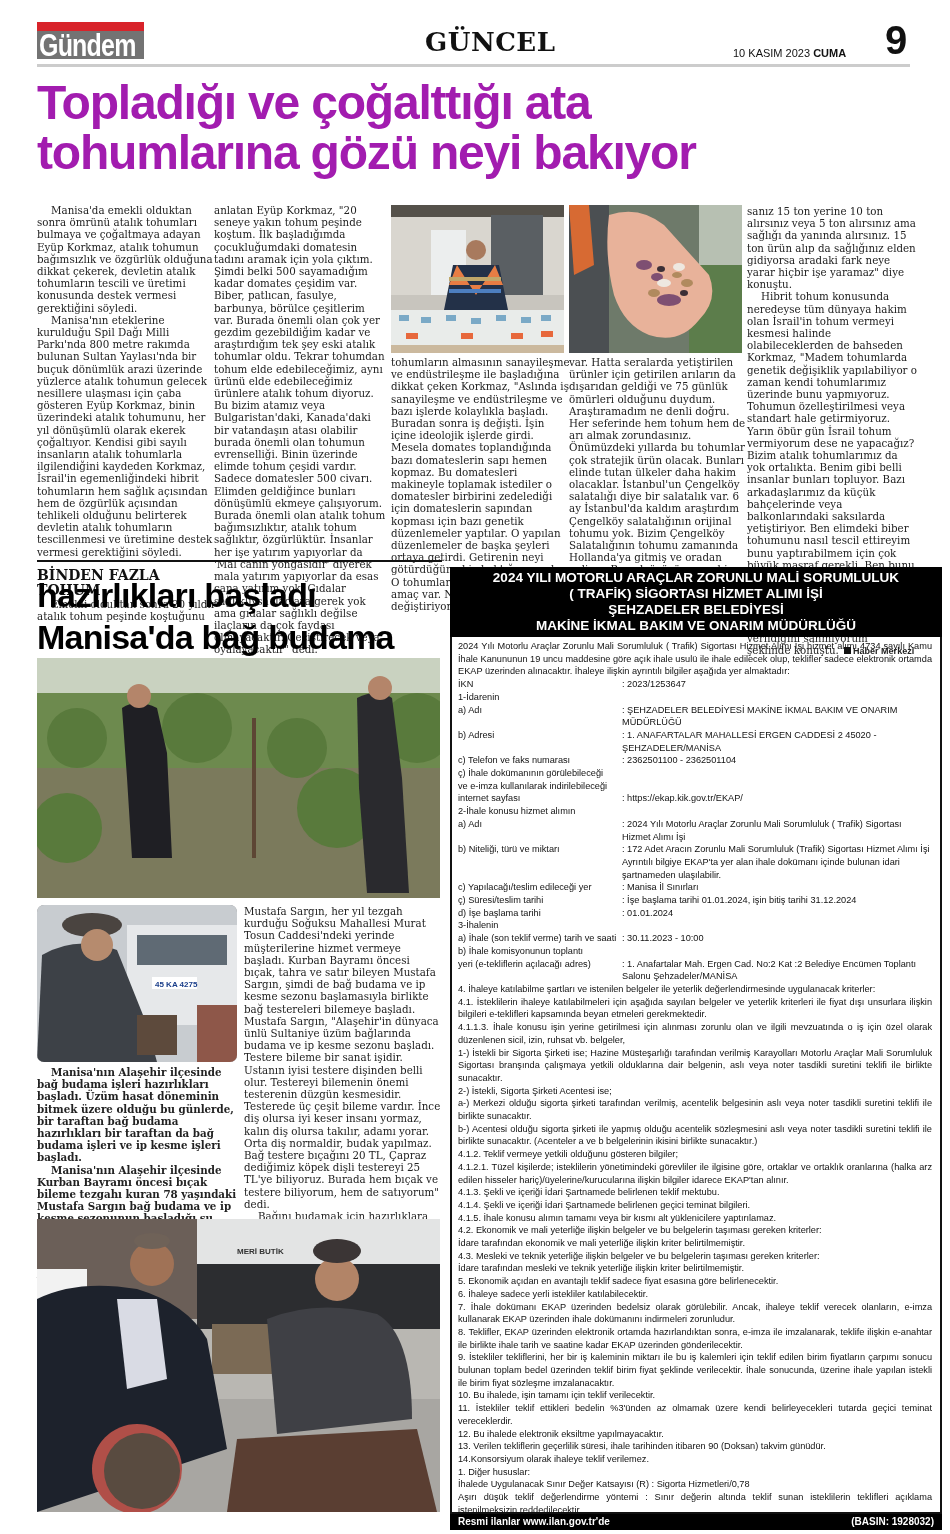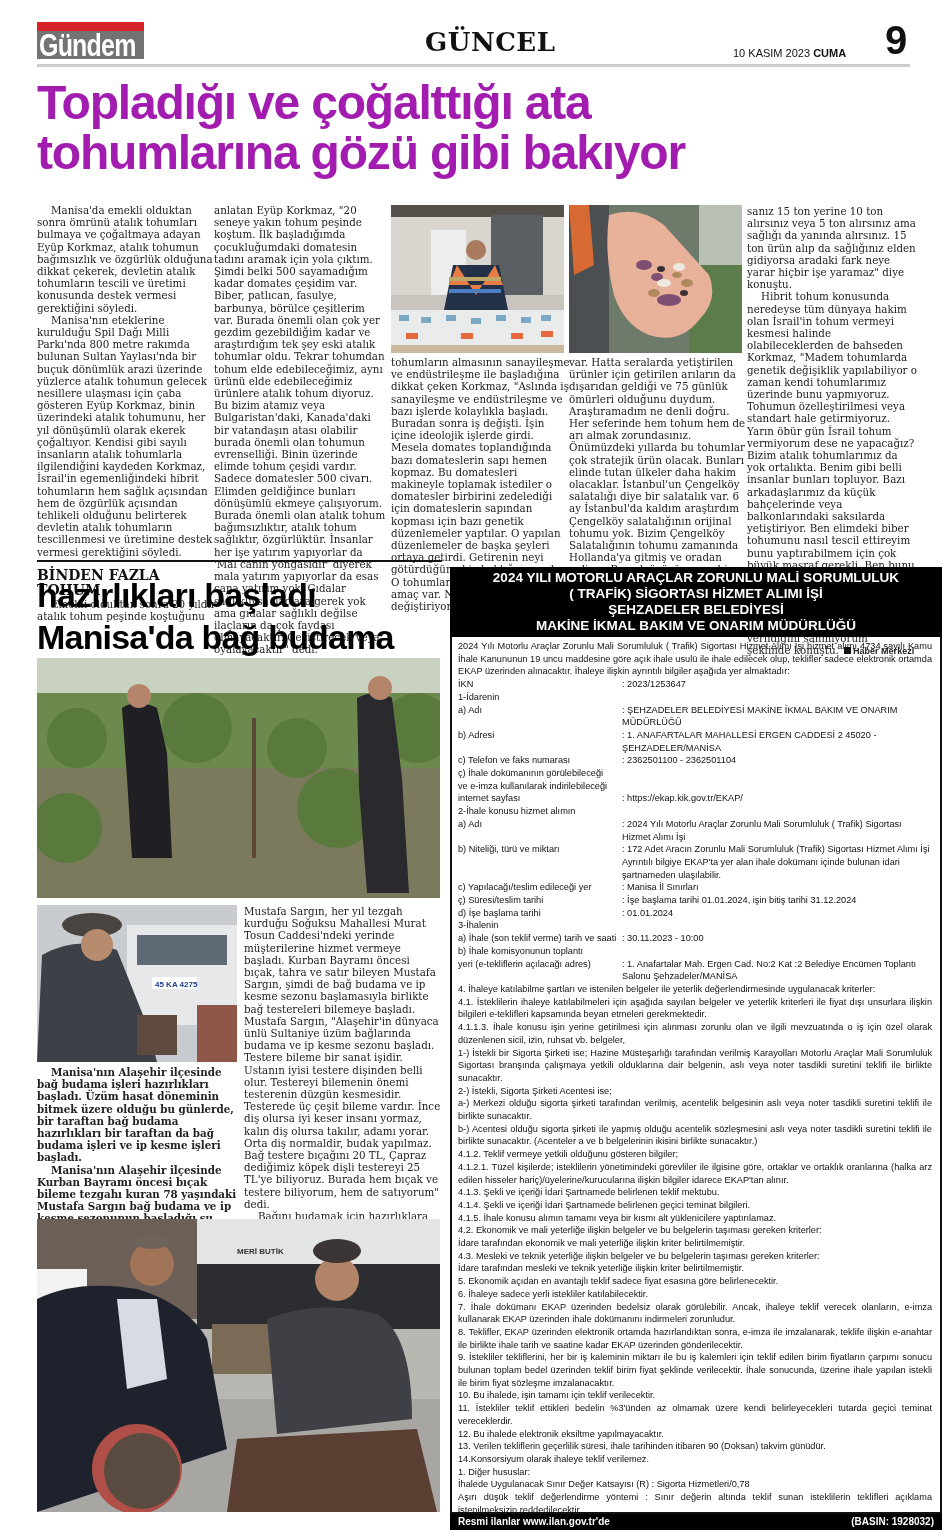--- a/index.html
+++ b/index.html
@@ -56,21 +56,21 @@
       <span>Gündem</span>
     </div>
 </div>
 <div class="abs section-title">GÜNCEL</div>
 <div class="abs date"><span>10 KASIM 2023</span> <b>CUMA</b></div>
 <div class="abs page-num">9</div>
 <div class="abs top-rule"></div>
 
 <div class="abs headline">
   <div>Topladığı ve çoğalttığı ata</div>
-  <div>tohumlarına gözü gibi bakıyor</div>
+  <div>tohumlarına gözü neyi bakıyor</div>
 </div>
 
 <div class="abs col" style="left:37px; top:204px; width:182px;">
   <p>Manisa'da emekli olduktan sonra ömrünü atalık tohumları bulmaya ve çoğaltmaya adayan Eyüp Korkmaz, atalık tohumun bağımsızlık ve özgürlük olduğuna dikkat çekerek, devletin atalık tohumların tescili ve üretimi konusunda destek vermesi gerektiğini söyledi.</p>
   <p>Manisa'nın eteklerine kurulduğu Spil Dağı Milli Parkı'nda 800 metre rakımda bulunan Sultan Yaylası'nda bir buçuk dönümlük arazi üzerinde yüzlerce atalık tohumun gelecek nesillere ulaşması için çaba gösteren Eyüp Korkmaz, binin üzerindeki atalık tohumunu, her yıl dönüşümlü olarak ekerek çoğaltıyor. Kendisi gibi sayılı insanların atalık tohumlarla ilgilendiğini kaydeden Korkmaz, İsrail'in egemenliğindeki hibrit tohumların hem sağlık açısından hem de özgürlük açısından tehlikeli olduğunu belirterek devletin atalık tohumların tescillenmesi ve üretimine destek vermesi gerektiğini söyledi.</p>
   <div class="subhead">BİNDEN FAZLA TOHUM</div>
   <p>Emekli olduktan sonra 20 yıldır atalık tohum peşinde koştuğunu</p>
 </div>
 
 <div class="abs col" style="left:214px; top:204px; width:172px;">
@@ -171,21 +171,21 @@
         <circle cx="30" cy="170" r="35"></circle>
       </g>
     <path d="M85 50 Q100 40 120 50 L130 95 L135 200 L95 200 L90 120 Z" fill="#1f1f24"></path>
     <circle cx="102" cy="38" r="12" fill="#b4856a"></circle>
     <path d="M320 40 Q340 30 355 40 L365 120 L372 235 L330 235 L322 130 Z" fill="#2a2a2e"></path>
     <circle cx="343" cy="30" r="12" fill="#b4856a"></circle>
     <rect x="215" y="60" width="4" height="140" fill="#5d4634"></rect>
   </svg>
 </div>
 
-<div class="abs photo" style="left:37px; top:905px; width:200px; height:157px;">
+<div class="abs photo" style="left:37px; top:905px; width:200px; height:157px;border-radius:7px;">
   <svg viewBox="0 0 200 157" preserveAspectRatio="none">
     <rect width="200" height="157" fill="#c8ccd0"></rect>
     <rect x="90" y="20" width="110" height="100" fill="#e6e8ea"></rect>
     <rect x="100" y="30" width="90" height="30" fill="#5f6a74"></rect>
     <rect x="115" y="72" width="45" height="12" fill="#fff"></rect>
     <text x="118" y="82" font-family="Liberation Sans, sans-serif" font-size="8" font-weight="bold" fill="#1a3e8a">45 KA 4275</text>
     <path d="M5 50 Q40 30 80 45 L110 120 L120 157 L0 157 Z" fill="#3d4147"></path>
     <ellipse cx="55" cy="20" rx="30" ry="12" fill="#4a4440"></ellipse>
     <circle cx="60" cy="40" r="16" fill="#b68b6e"></circle>
     <rect x="160" y="100" width="40" height="57" fill="#8e5749"></rect>

